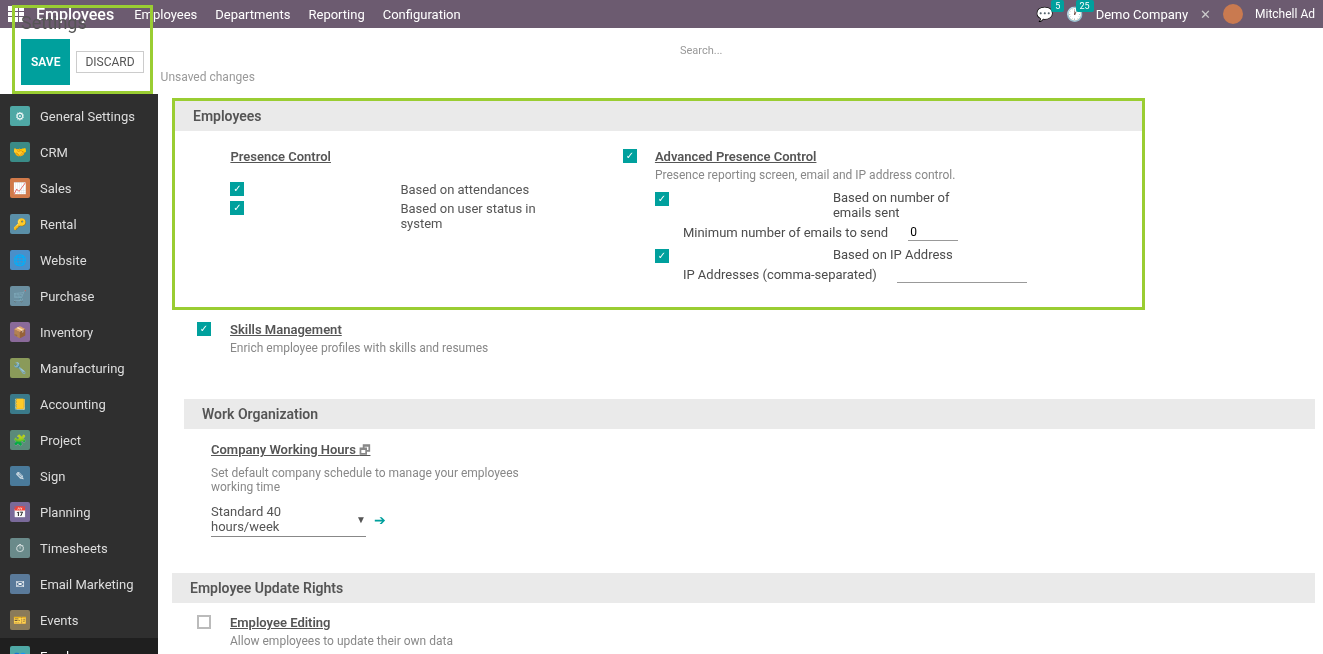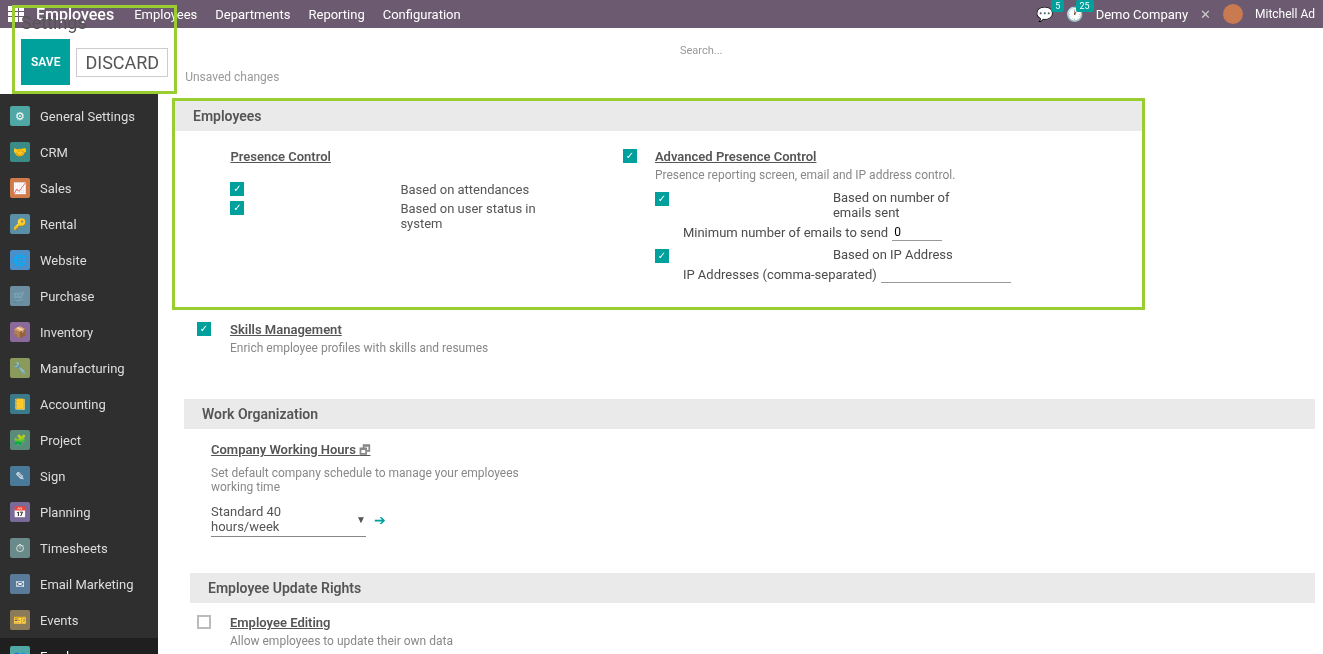--- a/index.html
+++ b/index.html
@@ -16,21 +16,21 @@
 .iconbtn { position: relative; cursor: pointer; color:#fff; font-size:14px; }
 .badge { position: absolute; top: -6px; right: -10px; background: #00a09d; color: #fff; font-size: 9px; padding: 1px 4px; border-radius: 2px; }
 .avatar { width: 20px; height: 20px; border-radius: 50%; background: #c97a50; display:inline-block; }
 
 
 .subheader { display: flex; align-items: flex-end; padding: 8px 12px 0 12px; height: 66px; position: relative; }
 .settings-block { border: 3px solid #9ACD32; padding: 4px 6px 6px 6px; }
 .settings-title { font-size: 18px; color: #555; margin-bottom: 6px; }
 .btnrow { display: flex; align-items: center; gap: 6px; }
 .btn-save { background: #00a09d; color: #fff; border: none; padding: 16px 10px; font-weight: 600; font-size: 12px; cursor: pointer; }
-.btn-discard { background: #fff; border: 1px solid #ccc; color: #555; padding: 3px 8px; font-size: 18px; cursor: pointer; }
+.btn-discard { background: #fff; border: 1px solid #ccc; color: #555; padding: 3px 8px; font-size: 12px; cursor: pointer; }
 .unsaved { color: #999; font-size: 12px; margin-left: 8px; }
 .search-wrap { position:absolute; left:680px; top:14px; }
 .search-input { border: none; border-bottom: 1px solid transparent; font-size: 11px; color: #0f766e; outline: none; width: 400px; }
 .search-input::placeholder { color: #999; }
 
 
 .body { display: flex; height: calc(654px - 28px - 66px); }
 
 
 .sidebar { width: 158px; background: #2f2f2f; color: #ddd; padding-top: 4px; }
@@ -54,21 +54,21 @@
 .chk.empty { background: #fff; border-color: #bbb; color: transparent; }
 
 .presence-col1 { width: 400px; }
 .presence-sub { display:flex; gap:10px; margin-top:2px; margin-bottom:4px; }
 .presence-sub .chk-wrap { width: 160px; display:flex; }
 .presence-sub .label { flex:1; color:#555; }
 
 .adv-row { display:flex; align-items:flex-start; gap:12px; margin-bottom:6px; }
 .adv-row .chk-col { width:16px; }
 .adv-row .labelblock { flex:1; }
-.adv-label-row { display:flex; gap:4px; align-items:center; margin-top:4px; }
+.adv-label-row { display:flex; gap:20px; align-items:center; margin-top:4px; }
 .tinyinput { border:none; border-bottom:1px solid #999; width:50px; font-size:12px; outline:none; padding:1px 2px; }
 .wideinput { border:none; border-bottom:1px solid #999; width:130px; font-size:12px; outline:none; padding:1px 2px; }
 
 .select-line { border-bottom:1px solid #888; display:inline-flex; align-items:center; gap:6px; padding:2px 0; cursor:pointer; color:#555; width:155px; justify-content:space-between; }
 .arrow-right { color:#00a09d; font-size:14px; cursor:pointer; margin-left:8px; }
 
 .link-icon { font-size:12px; color:#888; }
 </style>
 </head>
 <body>
@@ -282,21 +282,21 @@
               <span style="font-size:10px;">▼</span>
             </div>
             <span class="arrow-right">➔</span>
           </div>
         </div>
       </div>
     </div>
 
     <div style="height:18px;"></div>
 
-    <div class="section-header" style="margin-left:32px;">Employee Update Rights</div>
+    <div class="section-header" style="margin-left:14px;">Employee Update Rights</div>
     <div class="section-body" style="padding-left:32px;">
       <div class="panel">
         <div class="panel-left-col">
             <span class="chk empty">✓</span>
           </div>
         <div class="panel-content">
           <div class="panel-title">Employee Editing</div>
           <div class="panel-desc">Allow employees to update their own data</div>
         </div>
       </div>

